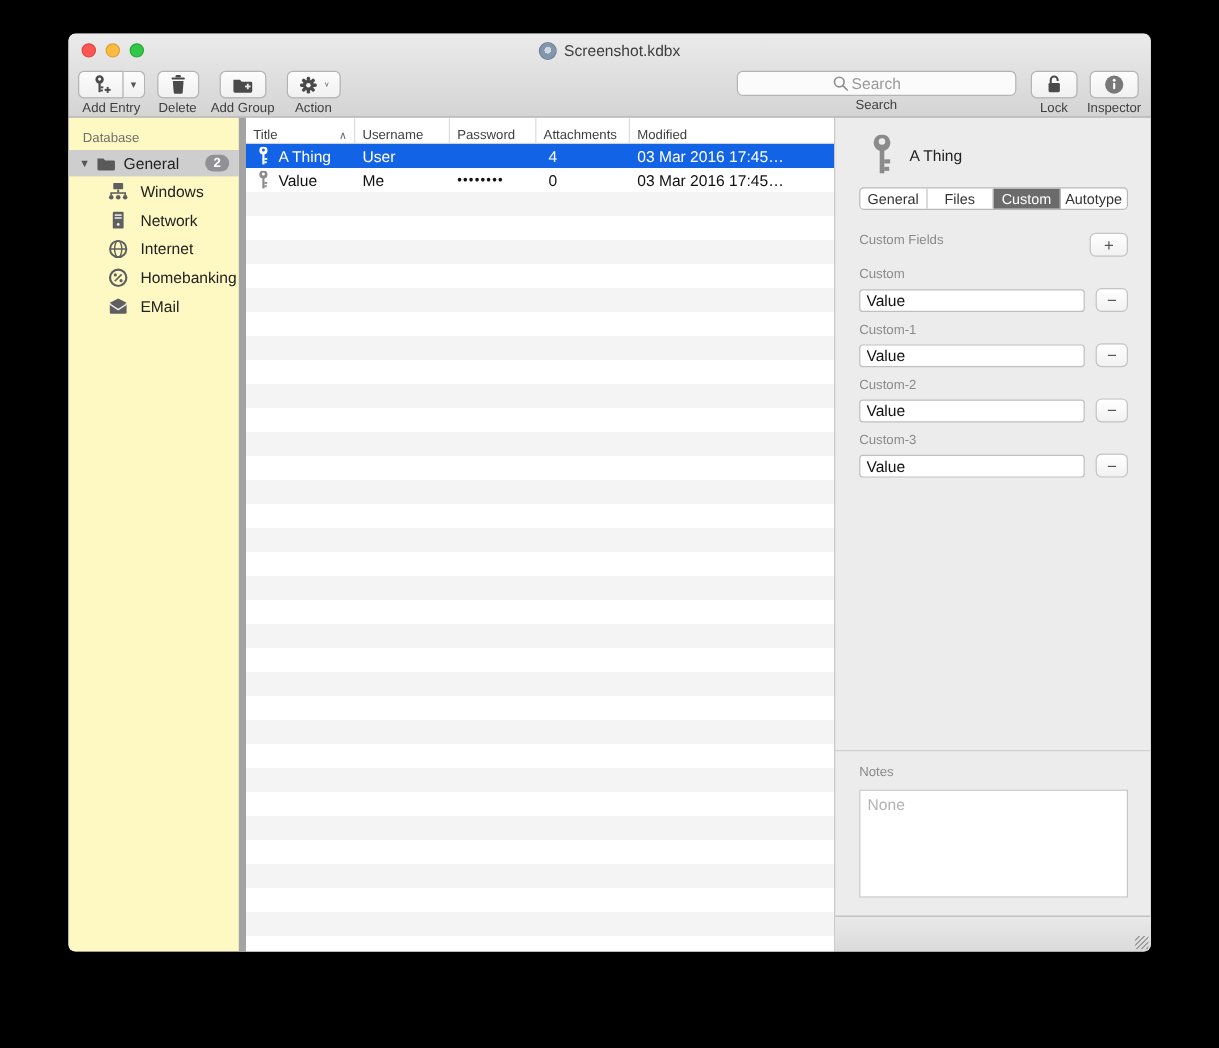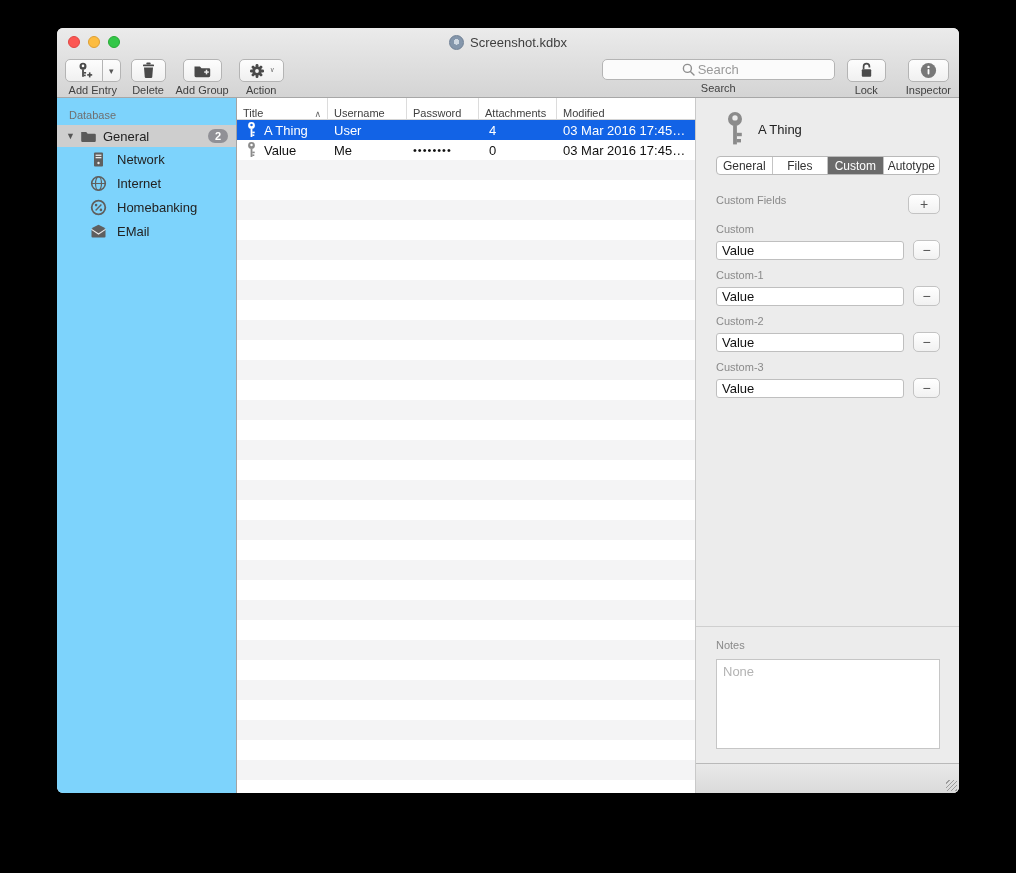--- a/index.html
+++ b/index.html
@@ -36,21 +36,21 @@
   .searchfield { position:relative; width:233px; height:21px; }
   .searchfield input { width:100%; height:100%; border:1px solid #b4b4b4; border-radius:5px; background:#fbfbfb;
                        font:13px "Liberation Sans",sans-serif; text-align:center; color:#333; outline:none; }
   .searchfield input::placeholder { color:#9a9a9a; }
   .magicon { position:absolute; left:calc(50% - 36px); top:4px; }
 
   
   .main { flex:1; display:flex; min-height:0; }
 
   
-  .sidebar { width:180px; background:#7dd3fc; border-right:1px solid #a3a3a3; font-size:13px; color:#222; }
+  .sidebar { width:148px; background:#fef9c3; border-right:6px solid #a3a3a3; font-size:13px; color:#222; }
   .sb-header { font-size:11px; color:#6f6f6f; padding:11px 0 4px 12px; }
   .sb-root { height:22px; display:flex; align-items:center; background:#cecece; padding:0 8px 0 9px; }
   .sb-root .disc { font-size:9px; color:#555; width:14px; }
   .sb-root .lbl { margin-left:6px; flex:1; }
   .badge { background:#909096; color:#fff; font-size:11px; font-weight:bold; border-radius:9px; padding:1px 7px; }
   .sb-item { height:24px; display:flex; align-items:center; padding-left:33px; }
   .sb-item .lbl { margin-left:10px; }
   .icon16 { width:17px; height:17px; flex:0 0 17px; }
 
   
@@ -186,21 +186,21 @@
           <span class="magicon">
             <svg width="13" height="13" viewBox="0 0 13 13" fill="none" stroke="#8f8f8f" stroke-width="1.4">
               <circle cx="5.4" cy="5.4" r="4"></circle>
                 <line x1="8.4" y1="8.4" x2="12" y2="12" stroke-linecap="round"></line>
             </svg>
           </span>
         </div>
         <span class="tblabel">Search</span>
       </div>
 
-      <div class="tbgroup" style="margin-right:20px;">
+      <div class="tbgroup" style="margin-right:8px;">
         <div class="tbbtn" style="padding:0 11px;">
           <span>
             <svg width="15" height="17" viewBox="0 0 15 17">
               <path d="M4.6 7.2V4.6a2.9 2.9 0 0 1 5.8 0v1" fill="none" stroke="#4a4a4a" stroke-width="1.7"></path>
               <rect x="2.8" y="7.2" width="9.4" height="7.6" rx="1.1" fill="#4a4a4a"></rect>
             </svg>
           </span>
         </div>
         <span class="tblabel">Lock</span>
       </div>
@@ -228,20 +228,35 @@
         <span class="disc">▼</span>
         <span>
           <svg width="17" height="15" viewBox="0 0 17 15">
             <path fill="#5a5a5a" d="M1.2 3h5l1.5 1.7h7a1.1 1.1 0 0 1 1.1 1.1v6a1.3 1.3 0 0 1-1.3 1.3H2.5a1.3 1.3 0 0 1-1.3-1.3z"></path>
           </svg>
         </span>
         <span class="lbl">General</span>
         <span class="badge">2</span>
       </div>
 
+      <div class="sb-item">
+        <span class="icon16">
+          <svg width="17" height="17" viewBox="0 0 17 17" fill="#5f5f5f">
+            <rect x="4.4" y="1.4" width="8.2" height="5.4" rx="0.8"></rect>
+            <rect x="7.7" y="7" width="1.6" height="2.4"></rect>
+            <rect x="2" y="9.2" width="13" height="1.3"></rect>
+            <rect x="2" y="9.8" width="1.4" height="2"></rect>
+              <rect x="13.6" y="9.8" width="1.4" height="2"></rect>
+            <circle cx="2.7" cy="13.3" r="1.9"></circle>
+              <circle cx="8.5" cy="13.3" r="1.9"></circle>
+              <circle cx="14.3" cy="13.3" r="1.9"></circle>
+          </svg>
+        </span>
+        <span class="lbl">Windows</span>
+      </div>
 
       <div class="sb-item">
         <span class="icon16">
           <svg width="17" height="17" viewBox="0 0 17 17">
             <rect x="4" y="1.5" width="9" height="14" rx="1" fill="#5f5f5f"></rect>
             <rect x="5.6" y="3.6" width="5.8" height="1.3" fill="#ececec"></rect>
             <rect x="5.6" y="6" width="5.8" height="1.3" fill="#ececec"></rect>
             <circle cx="8.5" cy="12" r="1.2" fill="#ececec"></circle>
           </svg>
         </span>

